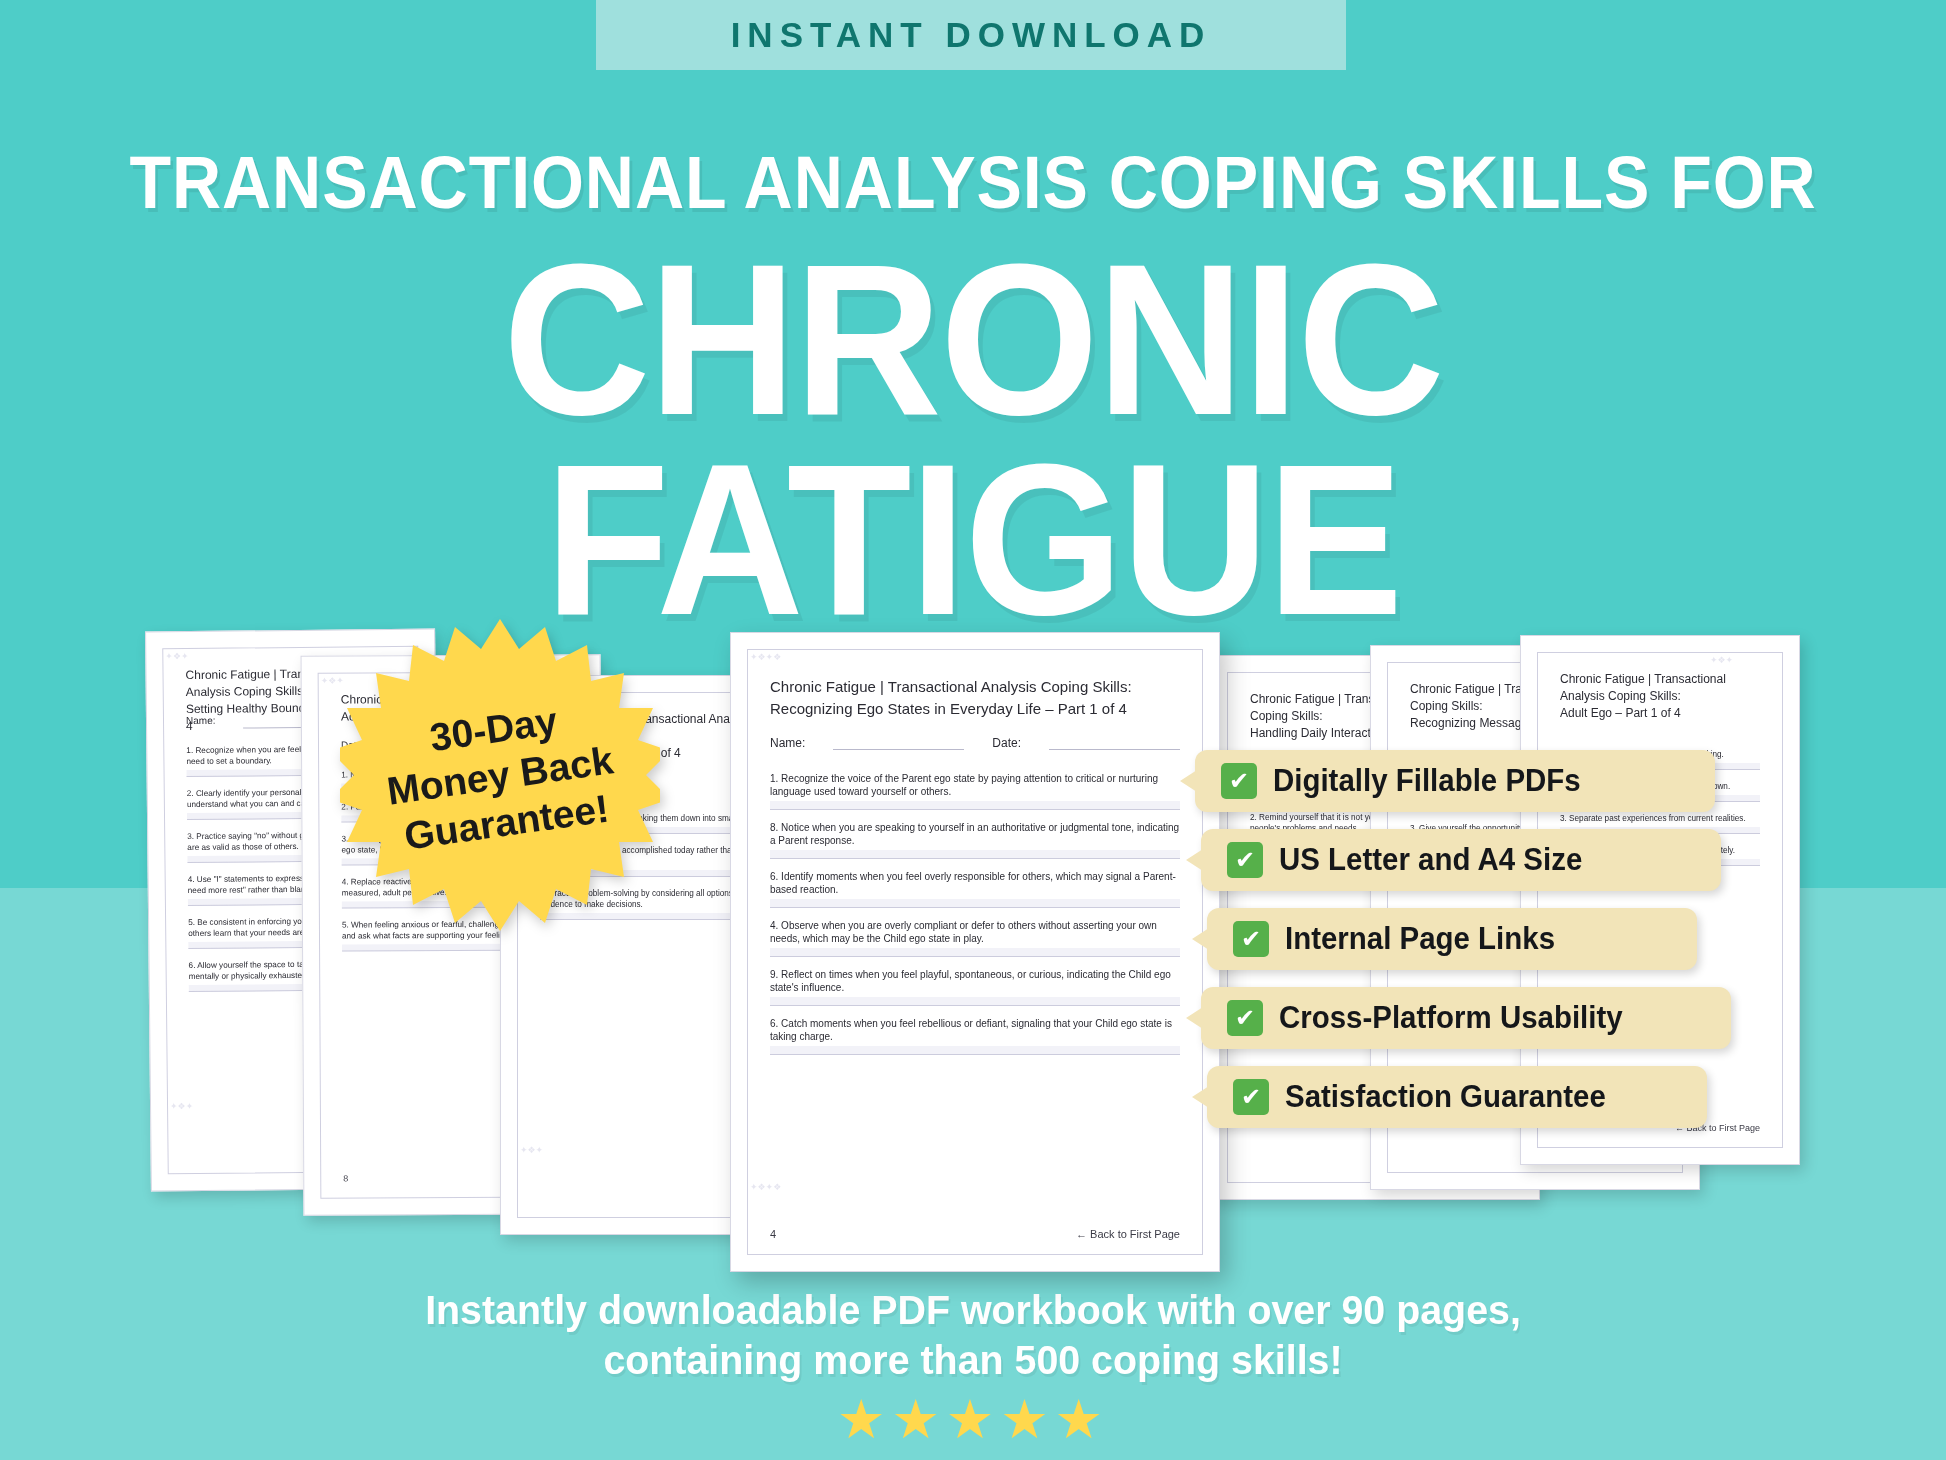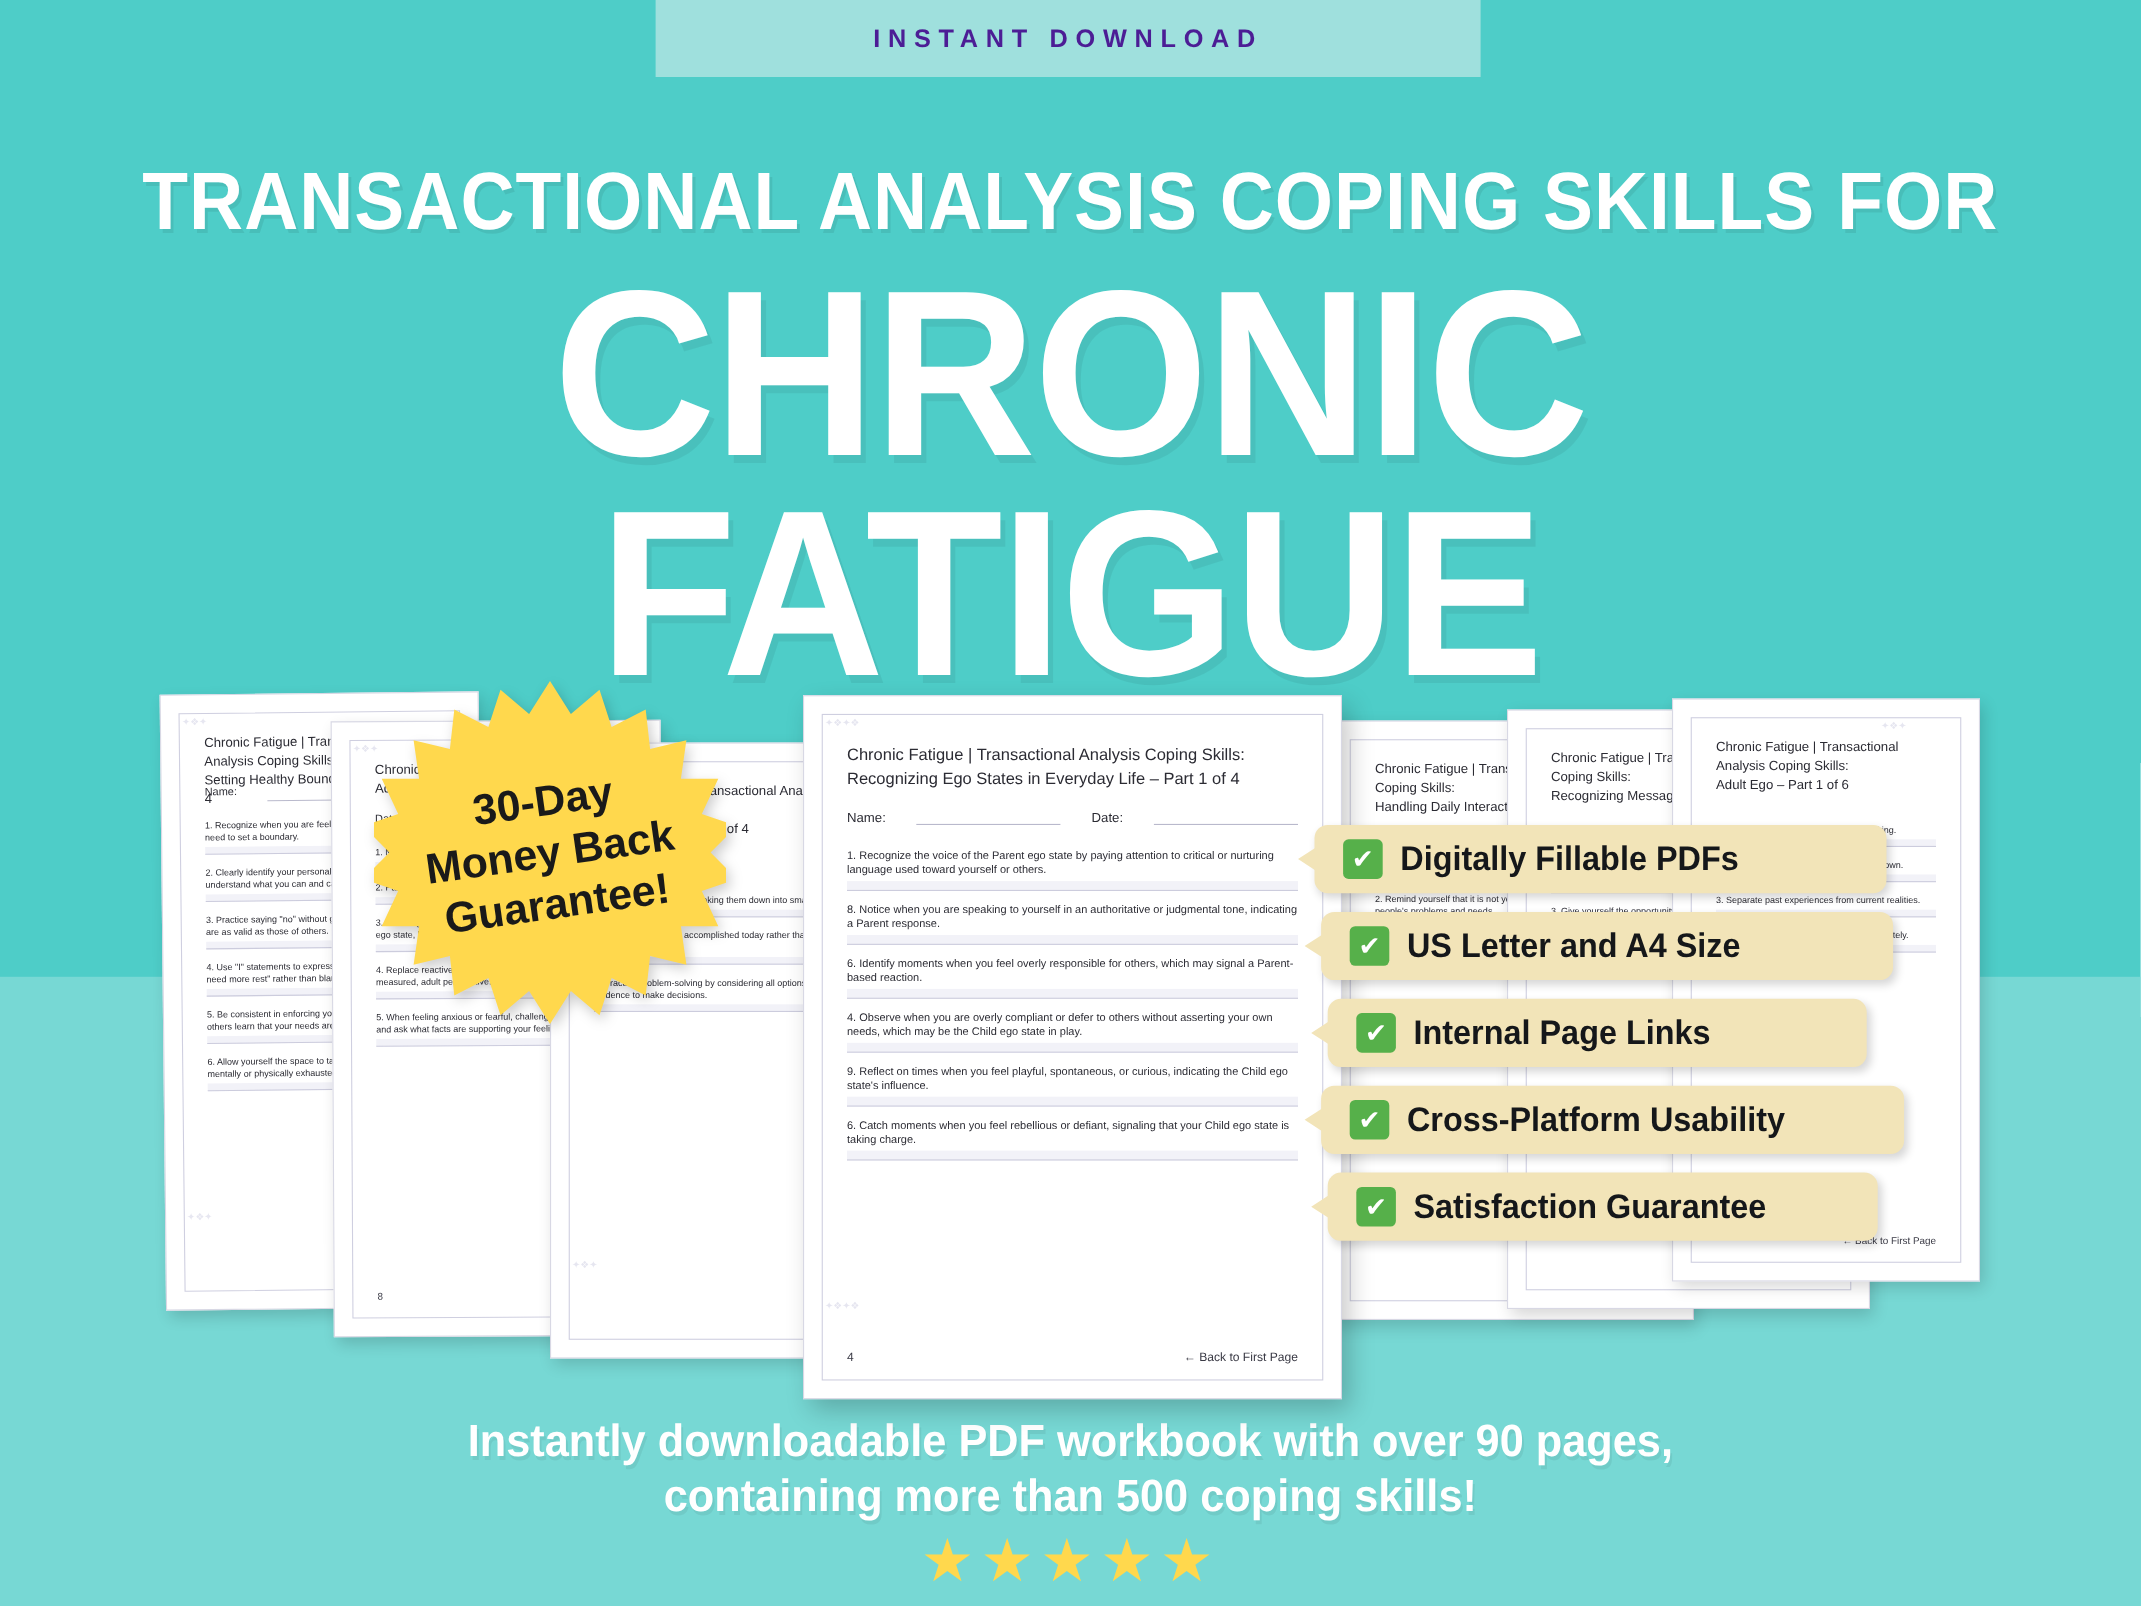--- a/index.html
+++ b/index.html
@@ -23,22 +23,22 @@
 
   
   #ribbon {
     position: absolute;
     left: 596px; top: 0;
     width: 750px; height: 70px;
     background: #9fe0dd;
     display: flex; align-items: center; justify-content: center;
   }
   #ribbon .txt {
-    color: #4c1d95;
-    font-size: 23px;
+    color: #0f766e;
+    font-size: 35px;
     font-weight: bold;
     letter-spacing: 7px;
     font-family: "Liberation Sans", sans-serif;
   }
 
   
   #title-top {
     position: absolute;
     left: 0; right: 0; top: 140px;
     text-align: center;
@@ -399,21 +399,21 @@
           </div>
       </div>
     </div>
   </div>
 
   <div class="page" id="page-6">
     <div class="inner">
       <div class="corner tr">✦❖✦</div>
       <div class="hdr">
         <div>Chronic Fatigue | Transactional Analysis Coping Skills:</div>
-        <div>Adult Ego  – Part 1 of 6</div>
+        <div>Adult Ego  – Part 1 of 4</div>
       </div>
       <div class="items">
         <div class="it">
             <div class="t">1. Shift your focus to more balanced thinking.</div>
             <div class="ln"></div>
           </div>
         <div class="it">
             <div class="t">2. Remind yourself that it is okay to slow down.</div>
             <div class="ln"></div>
           </div>

